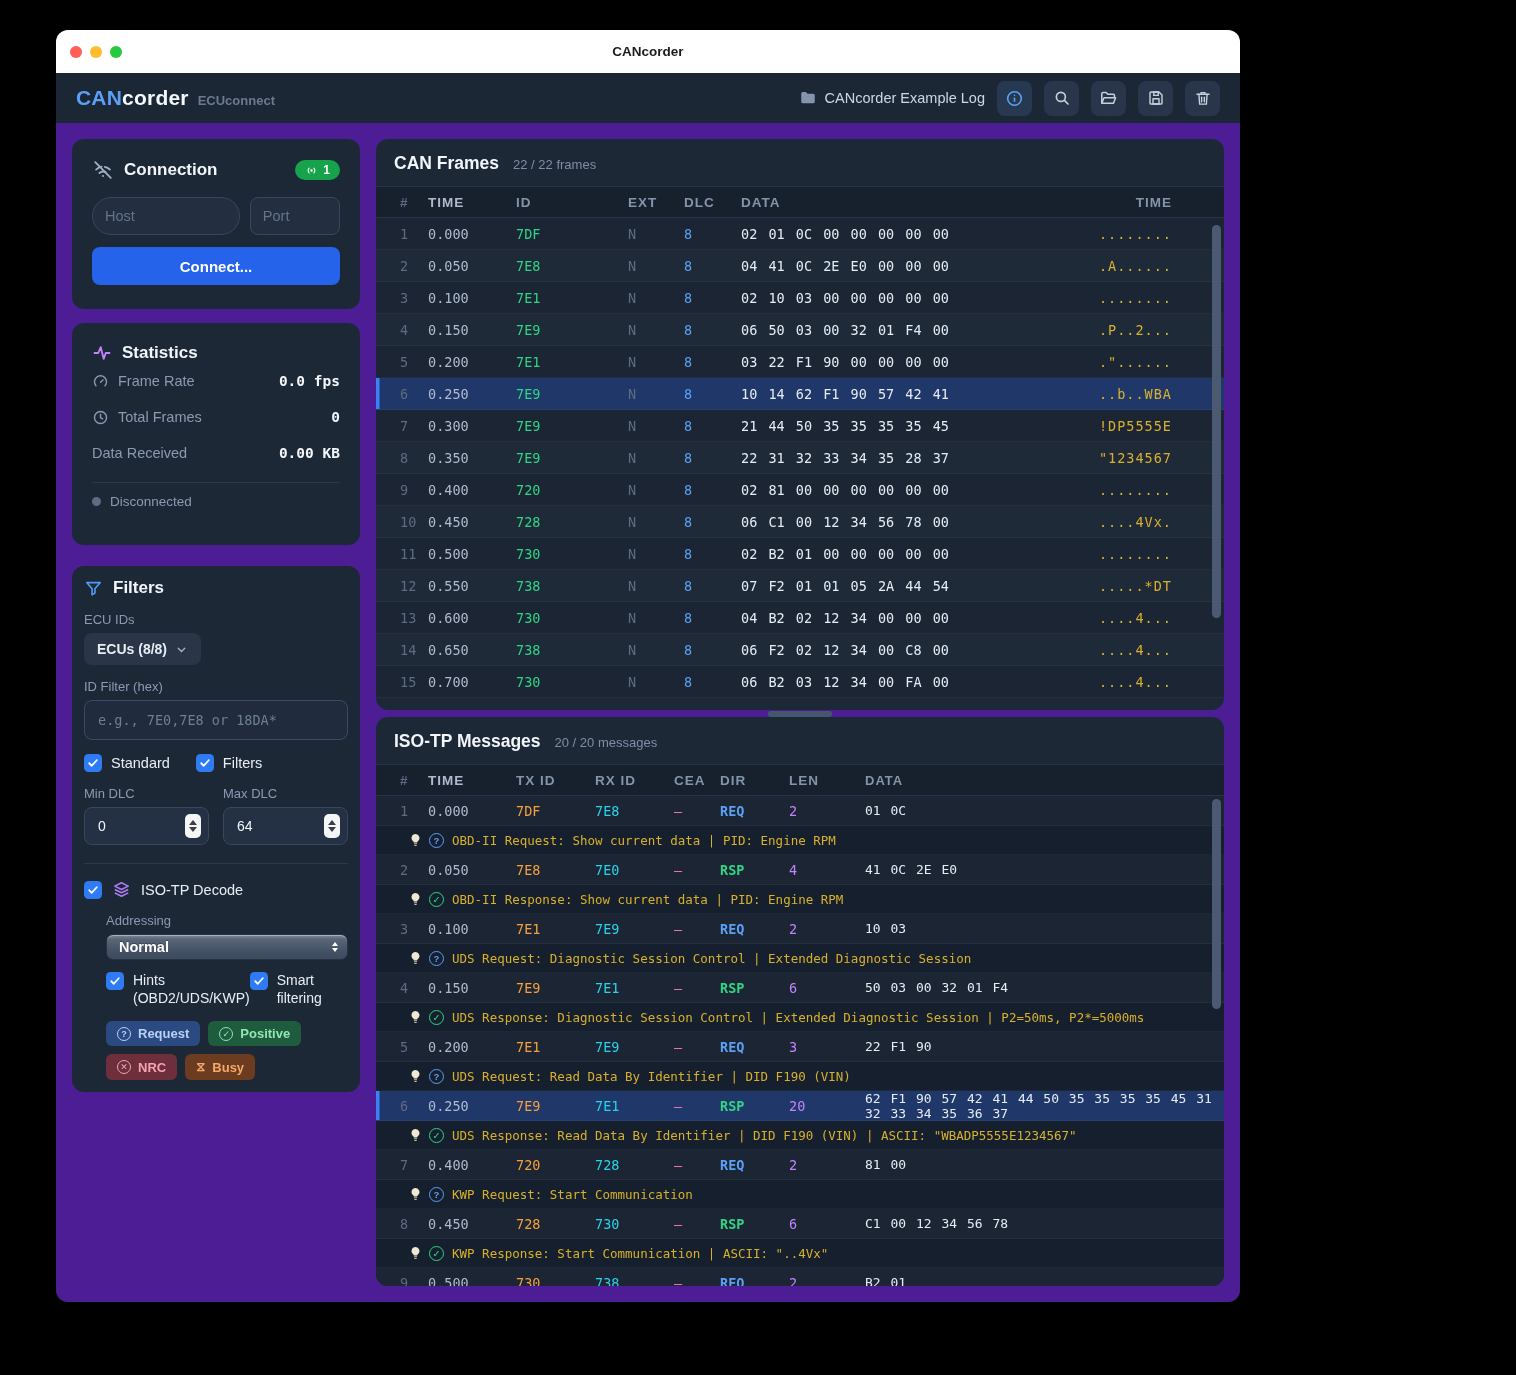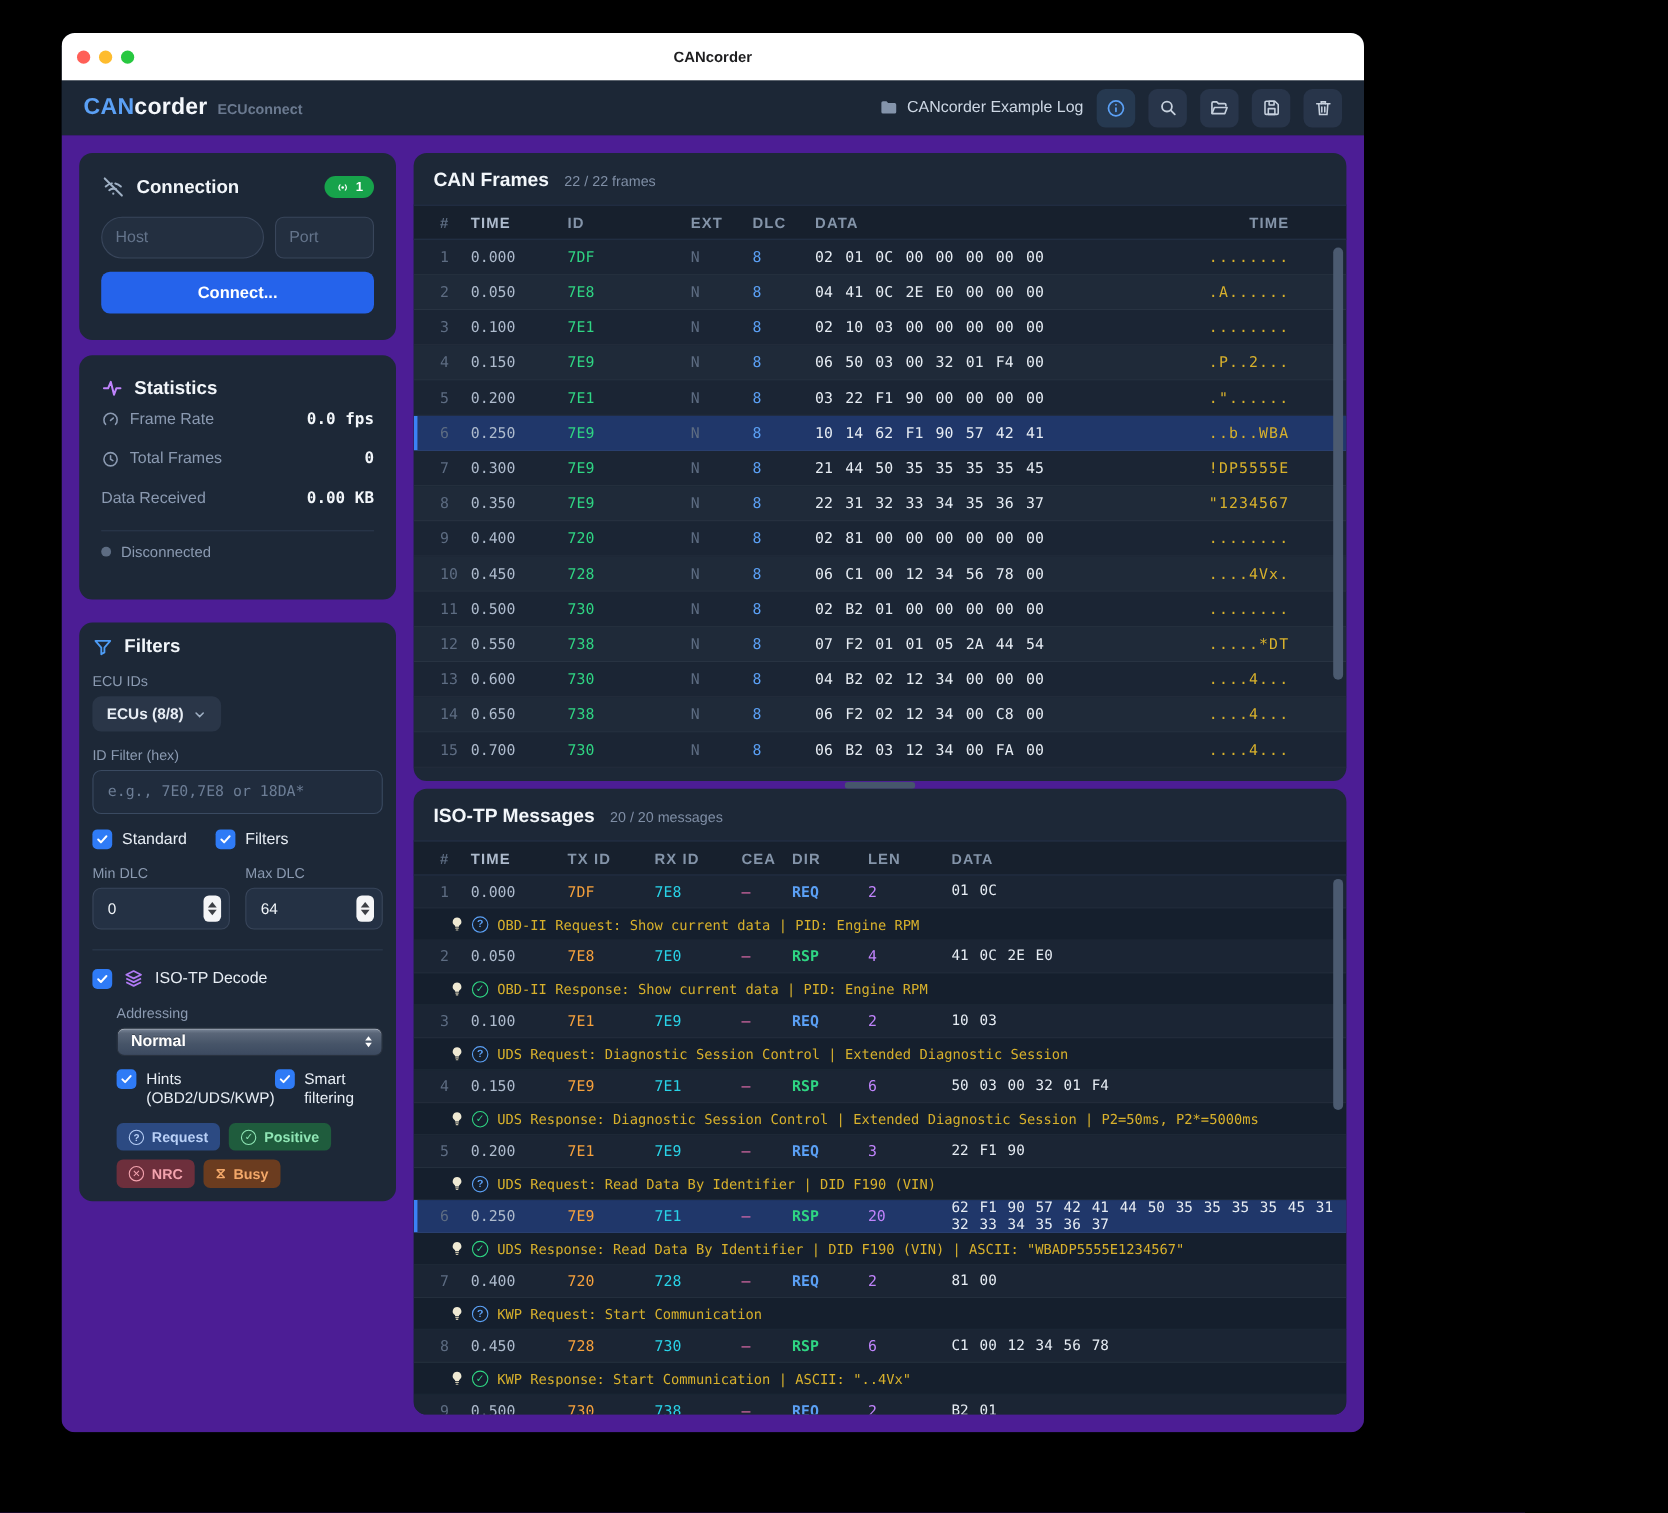--- a/index.html
+++ b/index.html
@@ -478,21 +478,21 @@
               <span class="cell mono c-dlc">8</span>
               <span class="cell mono c-data">21 44 50 35 35 35 35 45</span>
               <span class="cell mono c-ascii">!DP5555E</span>
             </div>
             <div class="trow">
               <span class="cell mono c-num">8</span>
               <span class="cell mono c-time">0.350</span>
               <span class="cell mono c-id">7E9</span>
               <span class="cell mono c-ext">N</span>
               <span class="cell mono c-dlc">8</span>
-              <span class="cell mono c-data">22 31 32 33 34 35 36 37</span>
+              <span class="cell mono c-data">22 31 32 33 34 35 28 37</span>
               <span class="cell mono c-ascii">"1234567</span>
             </div>
             <div class="trow">
               <span class="cell mono c-num">9</span>
               <span class="cell mono c-time">0.400</span>
               <span class="cell mono c-id">720</span>
               <span class="cell mono c-ext">N</span>
               <span class="cell mono c-dlc">8</span>
               <span class="cell mono c-data">02 81 00 00 00 00 00 00</span>
               <span class="cell mono c-ascii">........</span>

